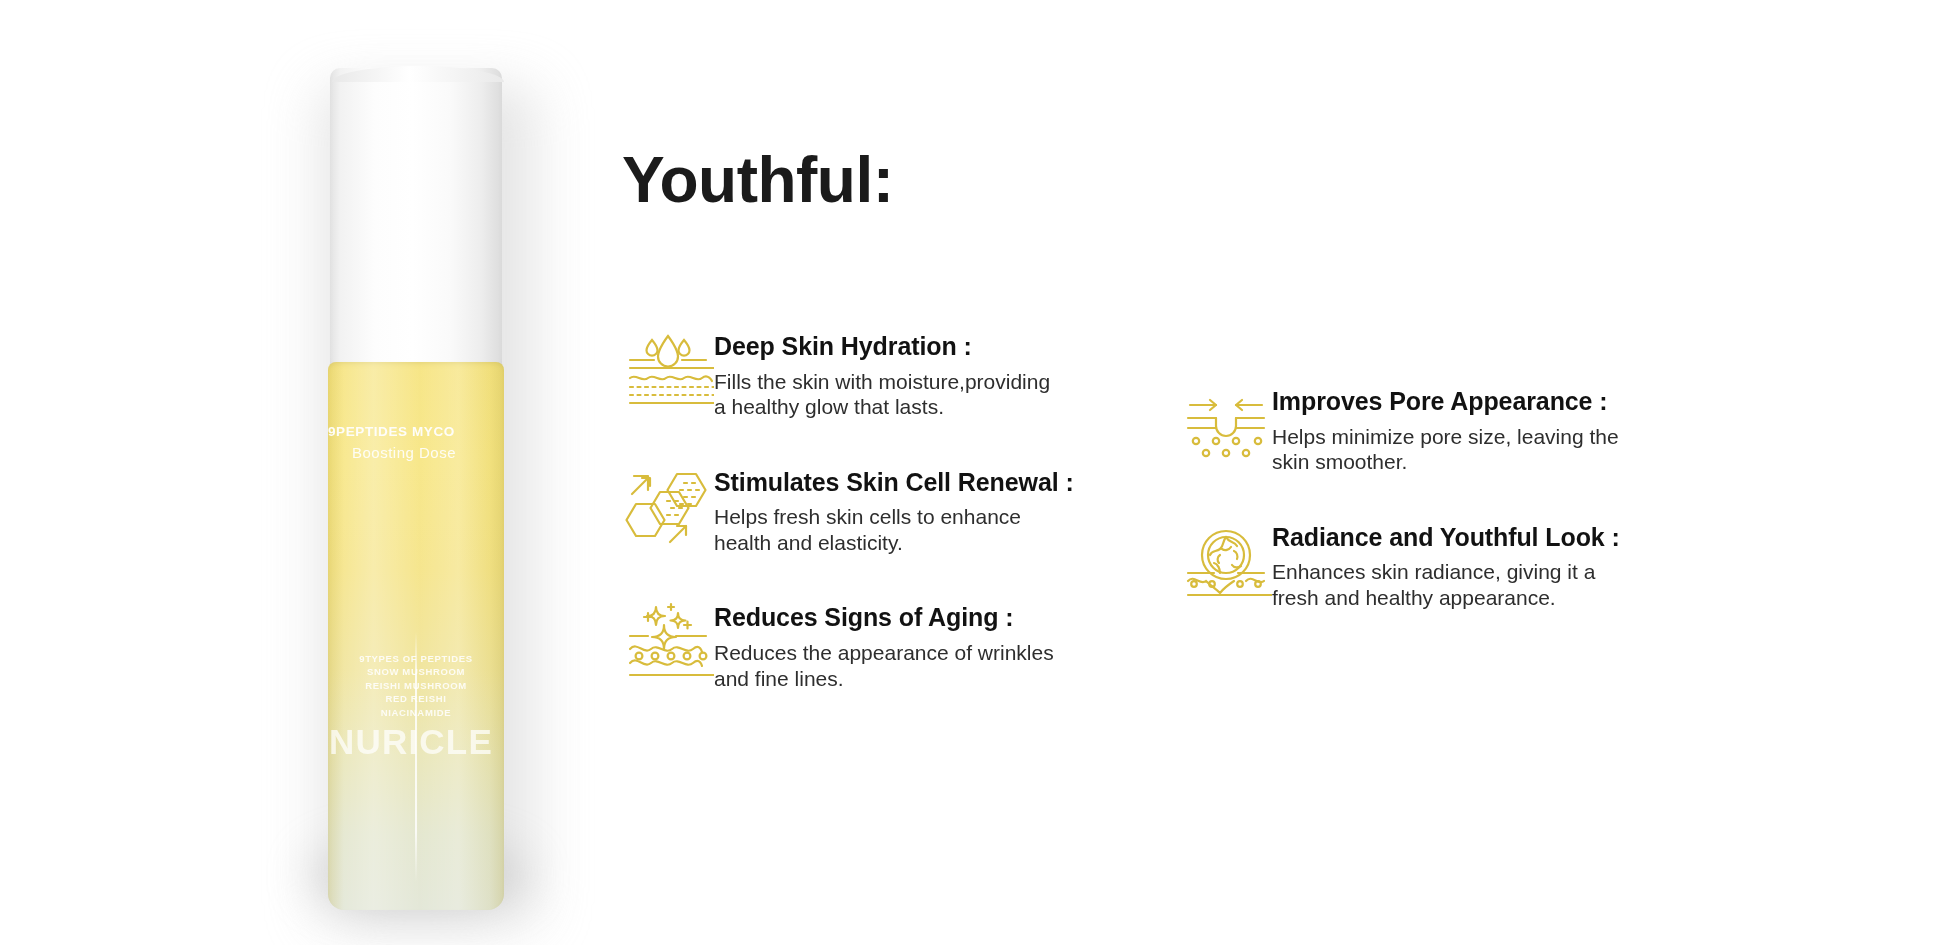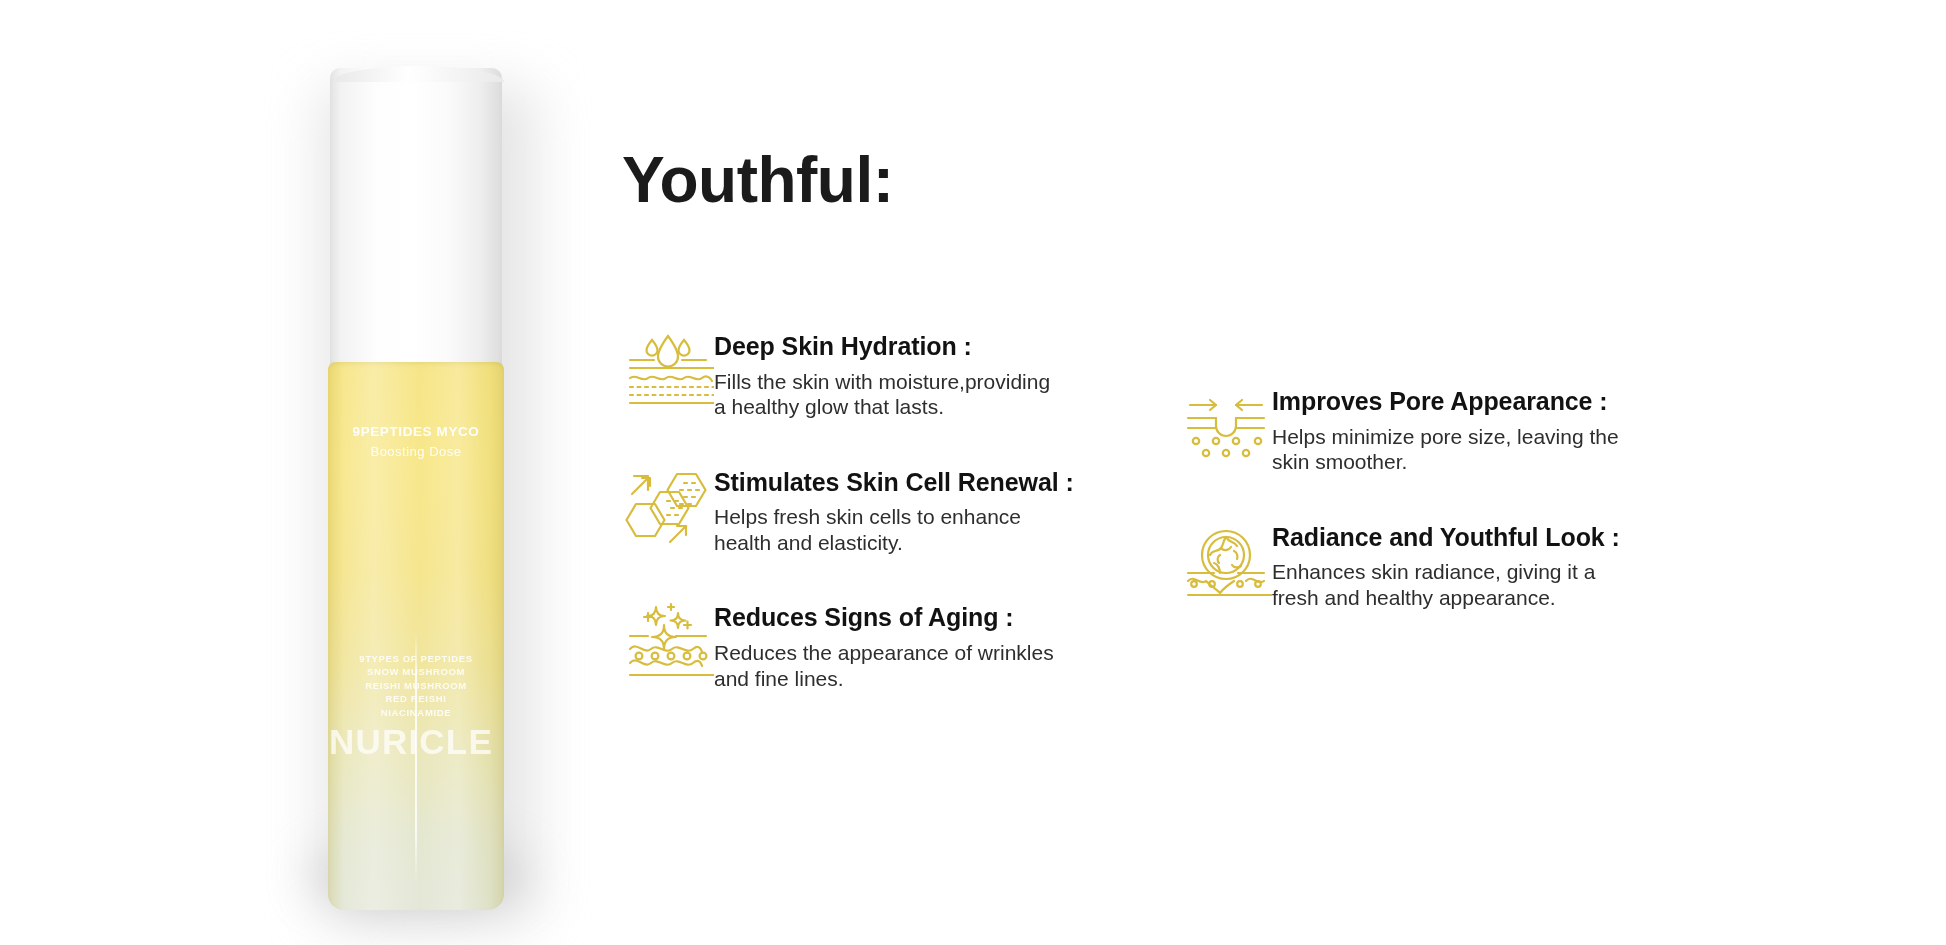--- a/index.html
+++ b/index.html
@@ -123,38 +123,38 @@
     height: 250px;
     margin-left: -1px;
     background: linear-gradient(180deg, rgba(255,255,255,0), rgba(255,255,255,.85) 18%, rgba(255,255,255,.8) 80%, rgba(255,255,255,0));
     pointer-events: none;
   }
   .bottle-label {
     position: absolute;
     left: 0;
     right: 0;
     top: 62px;
-    text-align: center;
     color: #ffffff;
     pointer-events: none;
   }
   .label-name {
     font-size: 13.5px;
     font-weight: 700;
     letter-spacing: .6px;
     color: #ffffff;
     opacity: .95;
   }
   .label-sub {
     margin-top: 5px;
-    font-size: 13px;
+    font-size: 15px;
     font-weight: 400;
     letter-spacing: .5px;
     color: #ffffff;
     opacity: .9;
+    margin-left: 24px;
   }
   .bottle-ingredients {
     position: absolute;
     left: 0;
     right: 0;
     top: 290px;
     text-align: center;
     pointer-events: none;
   }
   .bottle-ingredients div {

